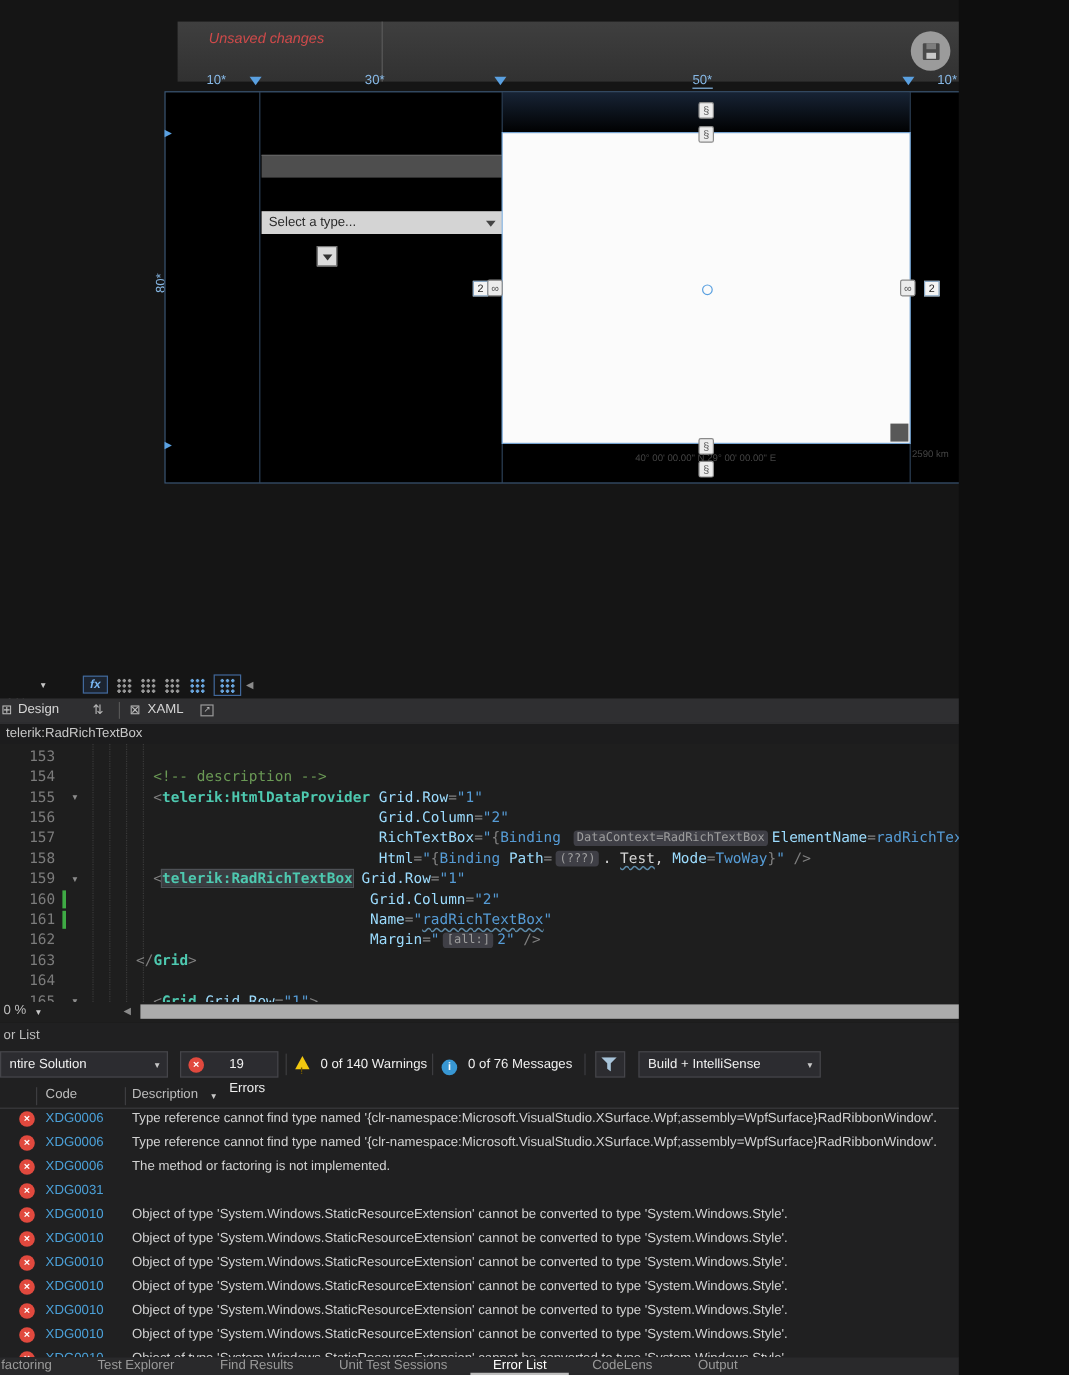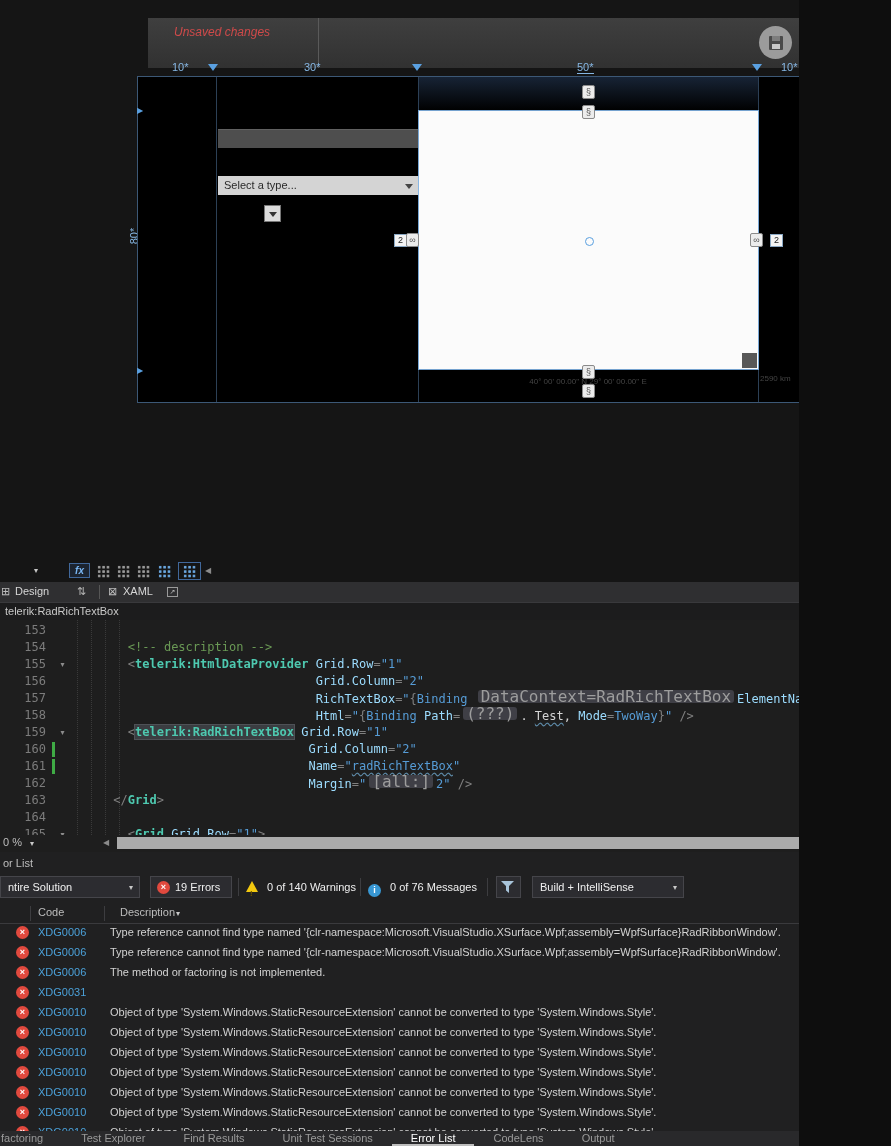--- a/index.html
+++ b/index.html
@@ -65,21 +65,21 @@
           font-family:"DejaVu Sans Mono",monospace;font-size:12px;}
   .iguide{position:absolute;top:0;height:215px;border-left:1px dotted #3a3a3a;}
   .erow{display:flex;height:17px;line-height:17px;}
   .ln{width:46px;padding-right:6px;text-align:right;color:#7c7c7c;flex:none;}
   .chg{width:3px;flex:none;margin:1px 0;}
   .chg.green{background:#3fab45;}
   .fold{width:15px;flex:none;color:#8c8c8c;font-size:8px;text-align:center;font-family:"Liberation Sans",sans-serif;}
   .ctext{white-space:pre;flex:none;}
   .pu{color:#808080}.tag{color:#4ec9b0;font-weight:600}.attr{color:#9cdcfe}.val{color:#569cd6}
   .kw{color:#569cd6}.cm{color:#6a9955}.pl{color:#d4d4d4}
-  .chip{display:inline-block;background:#3f3f46;color:#9d9d9d;font-size:16px;line-height:13px;padding:0 3px;border-radius:3px;margin:0 3px;vertical-align:1px;}
+  .chip{display:inline-block;background:#3f3f46;color:#9d9d9d;font-size:10px;line-height:13px;padding:0 3px;border-radius:3px;margin:0 3px;vertical-align:1px;}
   .hl{background:#3a3d41;box-shadow:0 0 0 1px #4e5156;}
   .sq{text-decoration-line:underline;text-decoration-style:wavy;text-decoration-color:#5d8aa8;text-underline-offset:2px;}
 
   
   .ehs{position:absolute;left:0;top:835px;width:891px;height:17px;background:#1e1e1e;color:#bdbdbd;font-size:11px;}
   .ehs-thumb{position:absolute;left:117px;top:2px;width:774px;height:12px;background:#ababab;}
 
   
   .epanel{position:absolute;left:0;top:852px;width:891px;height:279px;background:#202021;color:#cfcfcf;}
   .etitle{position:absolute;left:3px;top:5px;font-size:11px;color:#bdbdbd;}
@@ -292,21 +292,21 @@
   <div class="epanel">
     <span class="etitle">or List</span>
 
     <div class="ecombo" style="left:0;width:140px">
       <span style="position:absolute;left:7px">ntire Solution</span>
       <span class="caret" style="position:absolute;right:6px;top:1px">▾</span>
     </div>
 
     <div class="ebtn" style="left:150px;width:82px">
       <span class="err-ic" style="position:absolute;left:6px;top:4px">×</span>
-      <span style="position:absolute;left:24px">19 Errors</span>
+      <span style="position:absolute;left:40px">19 Errors</span>
     </div>
     <div class="vsep" style="left:238px"></div>
 
     <div class="eflat" style="left:246px">
       <span class="warn-ic"><i>!</i></span>
       <span style="margin-left:6px">0 of 140 Warnings</span>
     </div>
     <div class="vsep" style="left:360px"></div>
 
     <div class="eflat" style="left:368px">
@@ -323,21 +323,21 @@
 
     <div class="ecombo" style="left:532px;width:152px">
       <span style="position:absolute;left:7px">Build + IntelliSense</span>
       <span class="caret" style="position:absolute;right:6px;top:1px">▾</span>
     </div>
 
     <div class="ehdr">
       <div class="hsep" style="left:30px"></div>
       <span style="position:absolute;left:38px;top:2px">Code</span>
       <div class="hsep" style="left:104px"></div>
-      <span style="position:absolute;left:120px;top:2px">Description</span>
+      <span style="position:absolute;left:110px;top:2px">Description</span>
       <span class="caret" style="position:absolute;left:176px;top:5px">▾</span>
     </div>
 
     <div class="erows" id="error-rows">
         <div class="erowi">
           <span class="eicon">×</span>
           <span class="ecode">XDG0006</span>
           <span class="edesc">Type reference cannot find type named '{clr-namespace:Microsoft.VisualStudio.XSurface.Wpf;assembly=WpfSurface}RadRibbonWindow'.</span>
         </div>
         <div class="erowi">

